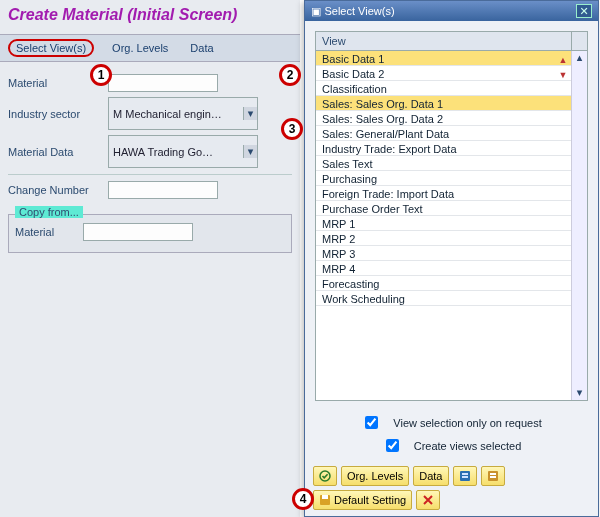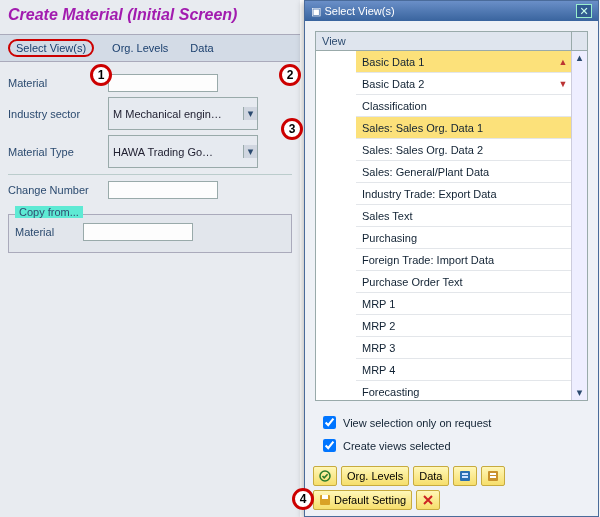--- a/index.html
+++ b/index.html
@@ -23,28 +23,28 @@
   
   .dialog { position: absolute; left: 304px; top: 0; width: 295px; height: 517px; background: #eef1f6; border: 1px solid #4a6b9a; box-shadow: -2px 2px 6px rgba(0,0,0,.25); display: flex; flex-direction: column; }
   .dlg-titlebar { background: linear-gradient(#6a8fc8,#39649e); color: #fff; padding: 3px 6px; display: flex; align-items: center; }
   .dlg-titlebar .t { flex: 1; font-size: 11px; }
   .dlg-close { width: 16px; height: 14px; background: #305a90; border: 1px solid #9ec; color: #cfe; text-align: center; line-height: 12px; cursor: pointer; }
   .listwrap { margin: 10px; border: 1px solid #9aa; background: #fff; flex: 1; display: flex; flex-direction: column; min-height: 0; }
   .listhdr { display: flex; background: #dfe5ee; border-bottom: 1px solid #9aa; gap: 35px; }
   .listhdr .c1 { flex: 1; padding: 3px 6px; color: #2b4a6f; }
   .listhdr .c2 { width: 16px; border-left: 1px solid #9aa; }
   .rows { overflow: hidden; position: relative; flex: 1; }
-  .vrow { display: flex; align-items: center; border-bottom: 1px solid #e3e6ea; height: 22px; margin-left: 40px; }
+  .vrow { display: flex; align-items: flex-end; border-bottom: 1px solid #e3e6ea; height: 15px; }
   .vrow .txt { flex: 1; padding: 0 6px; color: #123; }
   .vrow.sel { background: #fce17a; }
   .vrow .mark { width: 16px; text-align: center; font-size: 9px; color: #b33; }
   .scrollgutter { width: 16px; background: #eef; border-left: 1px solid #ccd; display: flex; flex-direction: column; align-items: center; }
   .scrollgutter .arr { height: 14px; color: #2b4a6f; cursor: pointer; }
   .rows-outer { display: flex; flex: 1; min-height: 0; }
-  .chkrow { margin: 2px 14px; display: flex; align-items: center; gap: 4px; color: #123; }
+  .chkrow { margin: 2px 14px; display: flex; align-items: center; gap: 12px; color: #123; justify-content: center; }
   .btnbar { padding: 5px 8px 6px 8px; display: flex; align-items: center; gap: 4px; flex-wrap: wrap; }
   .sapbtn { background: linear-gradient(#fff7b8,#f6de6b); border: 1px solid #c7ab3f; border-radius: 2px; height: 20px; display: inline-flex; align-items: center; padding: 0 5px; cursor: pointer; gap: 3px; color: #000; }
   .ico { width: 12px; height: 12px; display: inline-block; }
 </style>
 </head>
 <body>
 
 <div class="main-bg">
   <div class="title">Create Material (Initial Screen)</div>
   <div class="tabrow">
@@ -59,21 +59,21 @@
       <input class="inp" style="width: 110px;">
     </div>
     <div class="row">
       <span class="lbl">Industry sector</span>
       <div class="sel-box" style="width:150px">
         <span class="val">M Mechanical engin…</span>
         <span class="drop">▾</span>
       </div>
     </div>
     <div class="row">
-      <span class="lbl">Material Type</span>
+      <span class="lbl">Material Data</span>
       <div class="sel-box" style="width:150px">
         <span class="val">HAWA Trading Go…</span>
         <span class="drop">▾</span>
       </div>
     </div>
     <div class="hr"></div>
     <div class="row">
       <span class="lbl">Change Number</span>
       <input class="inp" style="width: 110px;">
     </div>

